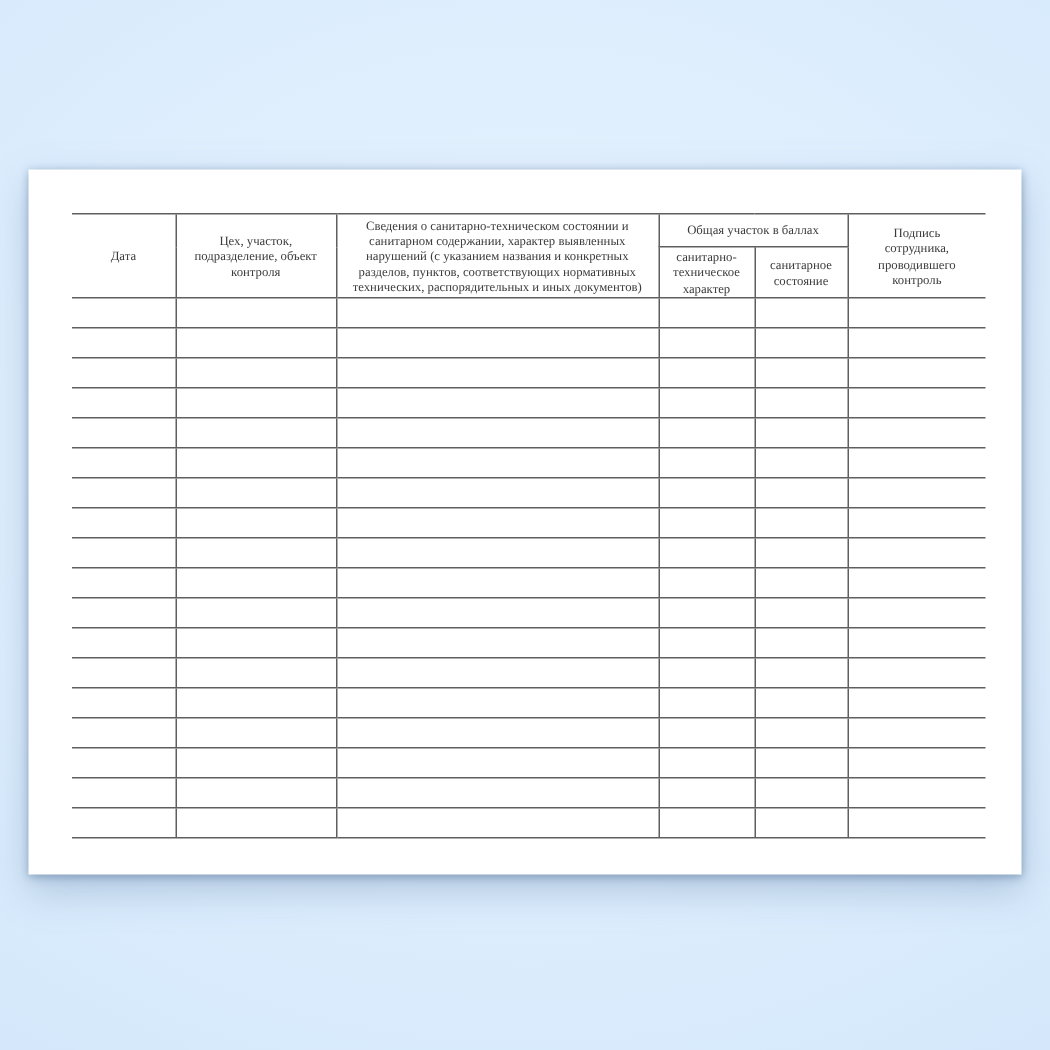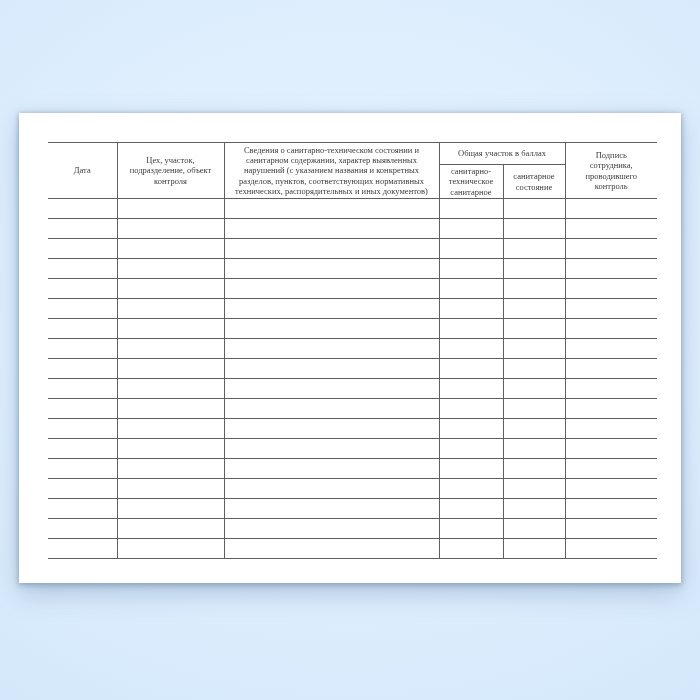--- a/index.html
+++ b/index.html
@@ -54,21 +54,21 @@
     </colgroup>
     <thead>
       <tr class="r1">
         <th rowspan="2">Дата</th>
         <th rowspan="2" class="bl unit">Цех, участок, подразделение, объект контроля</th>
         <th rowspan="2" class="bl details">Сведения о санитарно-техническом состоянии и санитарном содержании, характер выявленных нарушений (с указанием названия и конкретных разделов, пунктов, соответствующих нормативных технических, распорядительных и иных документов)</th>
         <th colspan="2" class="bl">Общая участок в баллах</th>
         <th rowspan="2" class="bl signature">Подпись сотрудника, проводившего контроль</th>
       </tr>
       <tr class="r2">
-        <th class="bl sub">санитарно-техническое санитарное</th>
+        <th class="bl sub">санитарно-техническое характер</th>
         <th class="bl sub">санитарное состояние</th>
       </tr>
     </thead>
     <tbody>
         <tr>
           <td></td>
           <td></td>
           <td></td>
           <td></td>
           <td></td>

